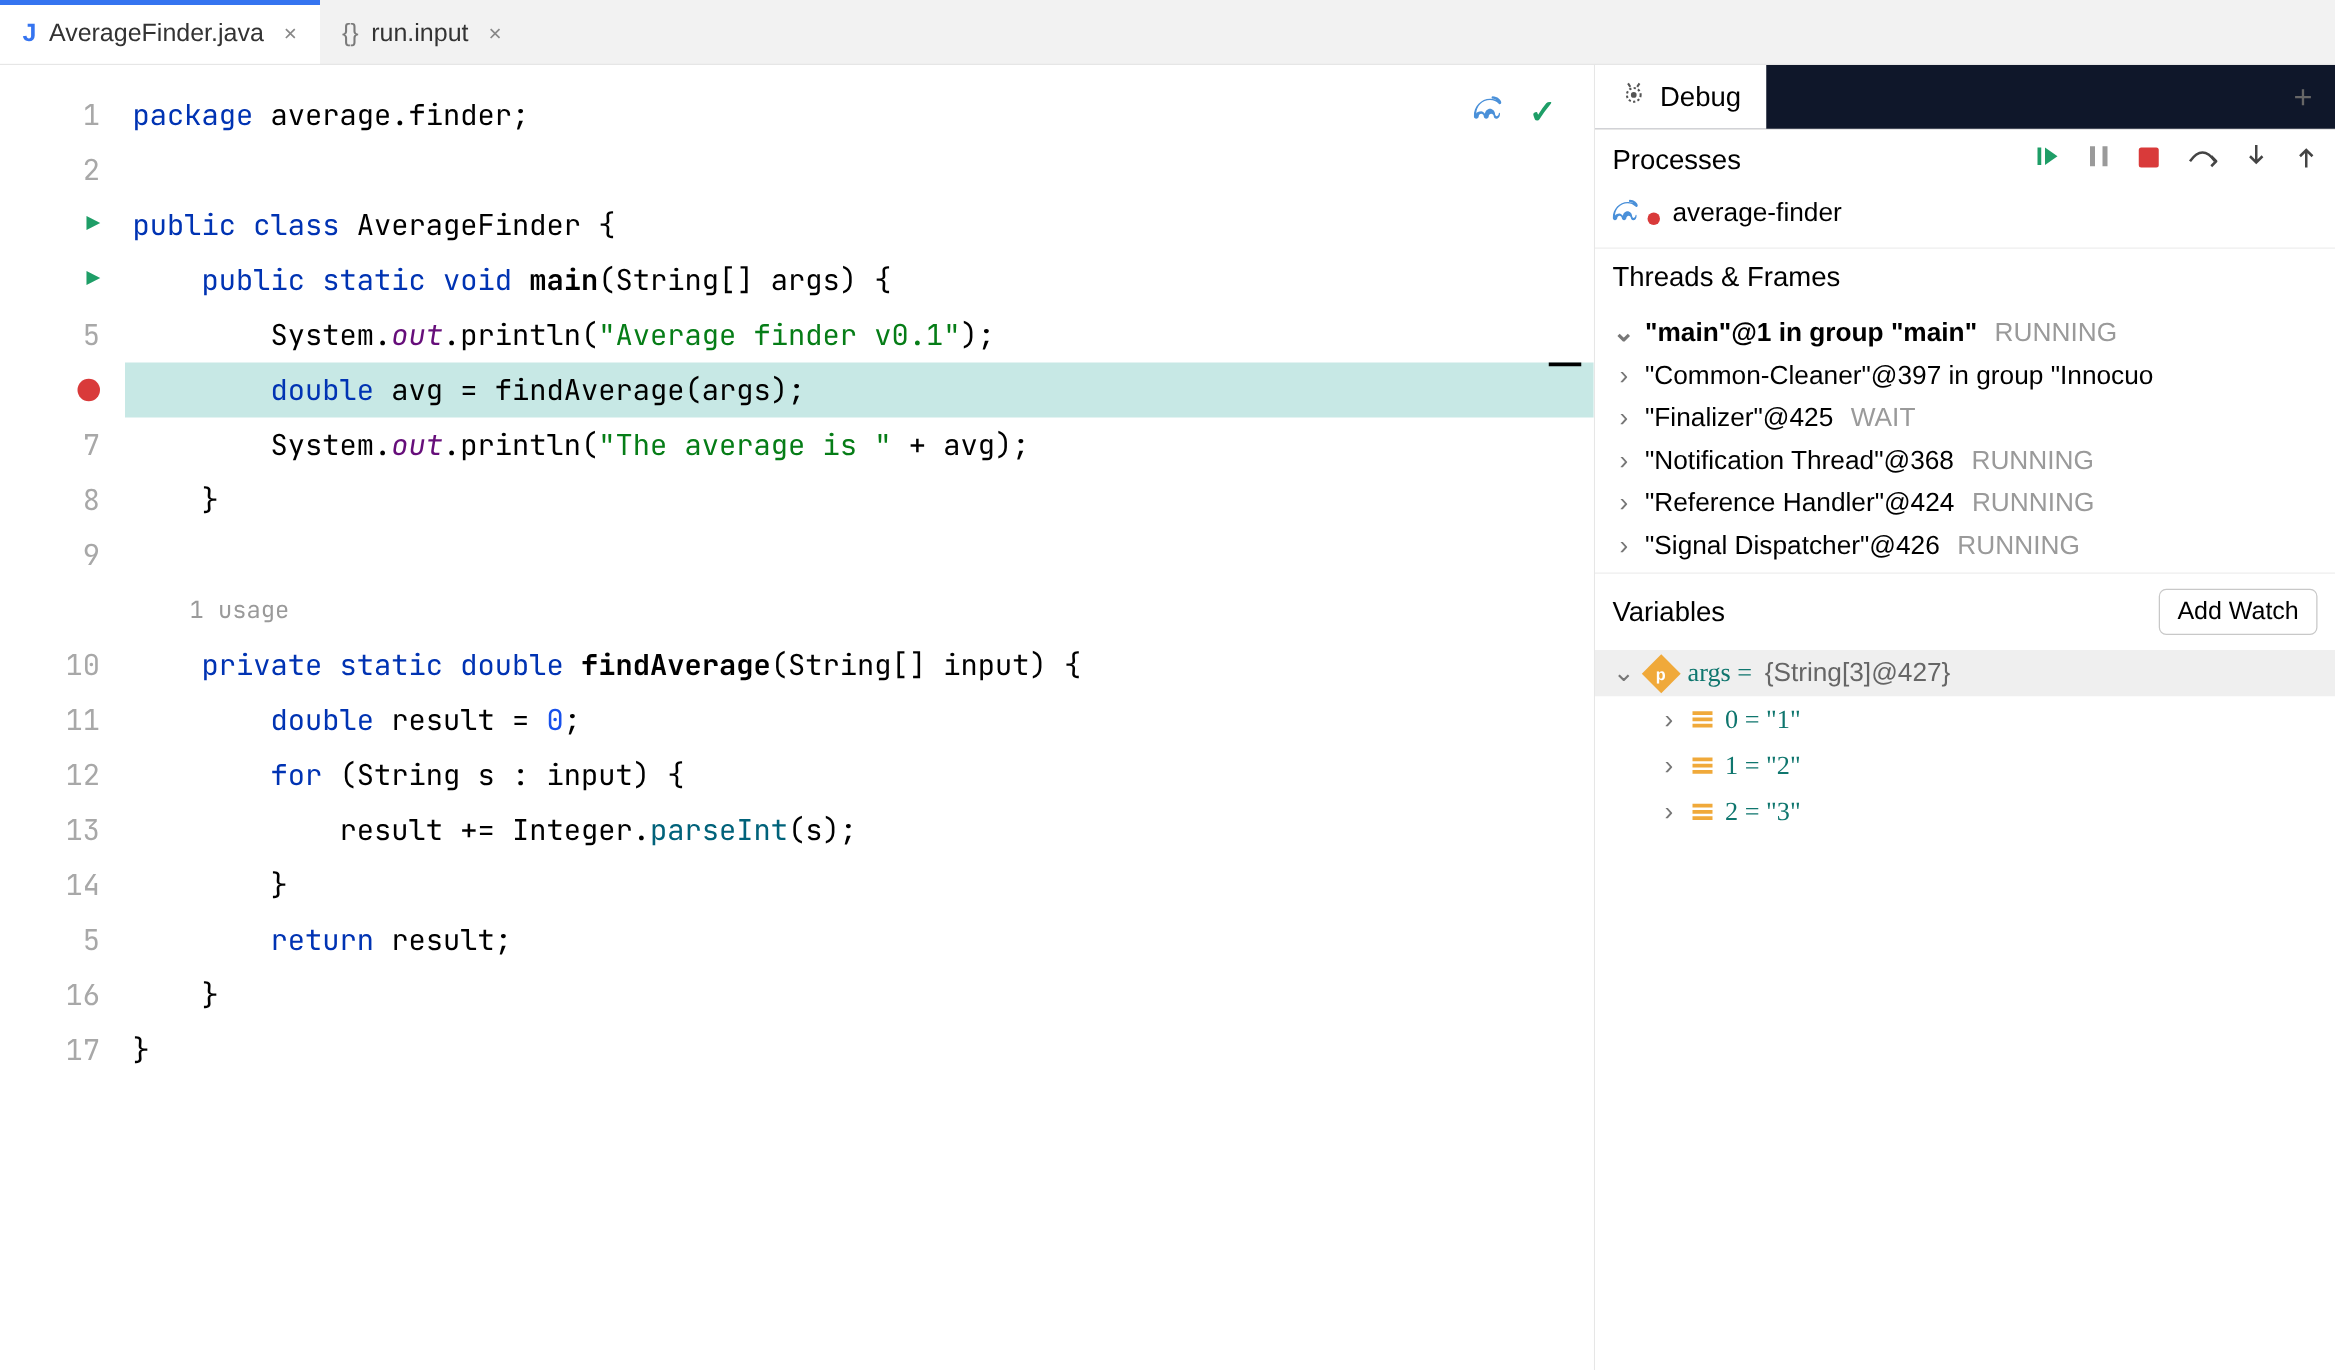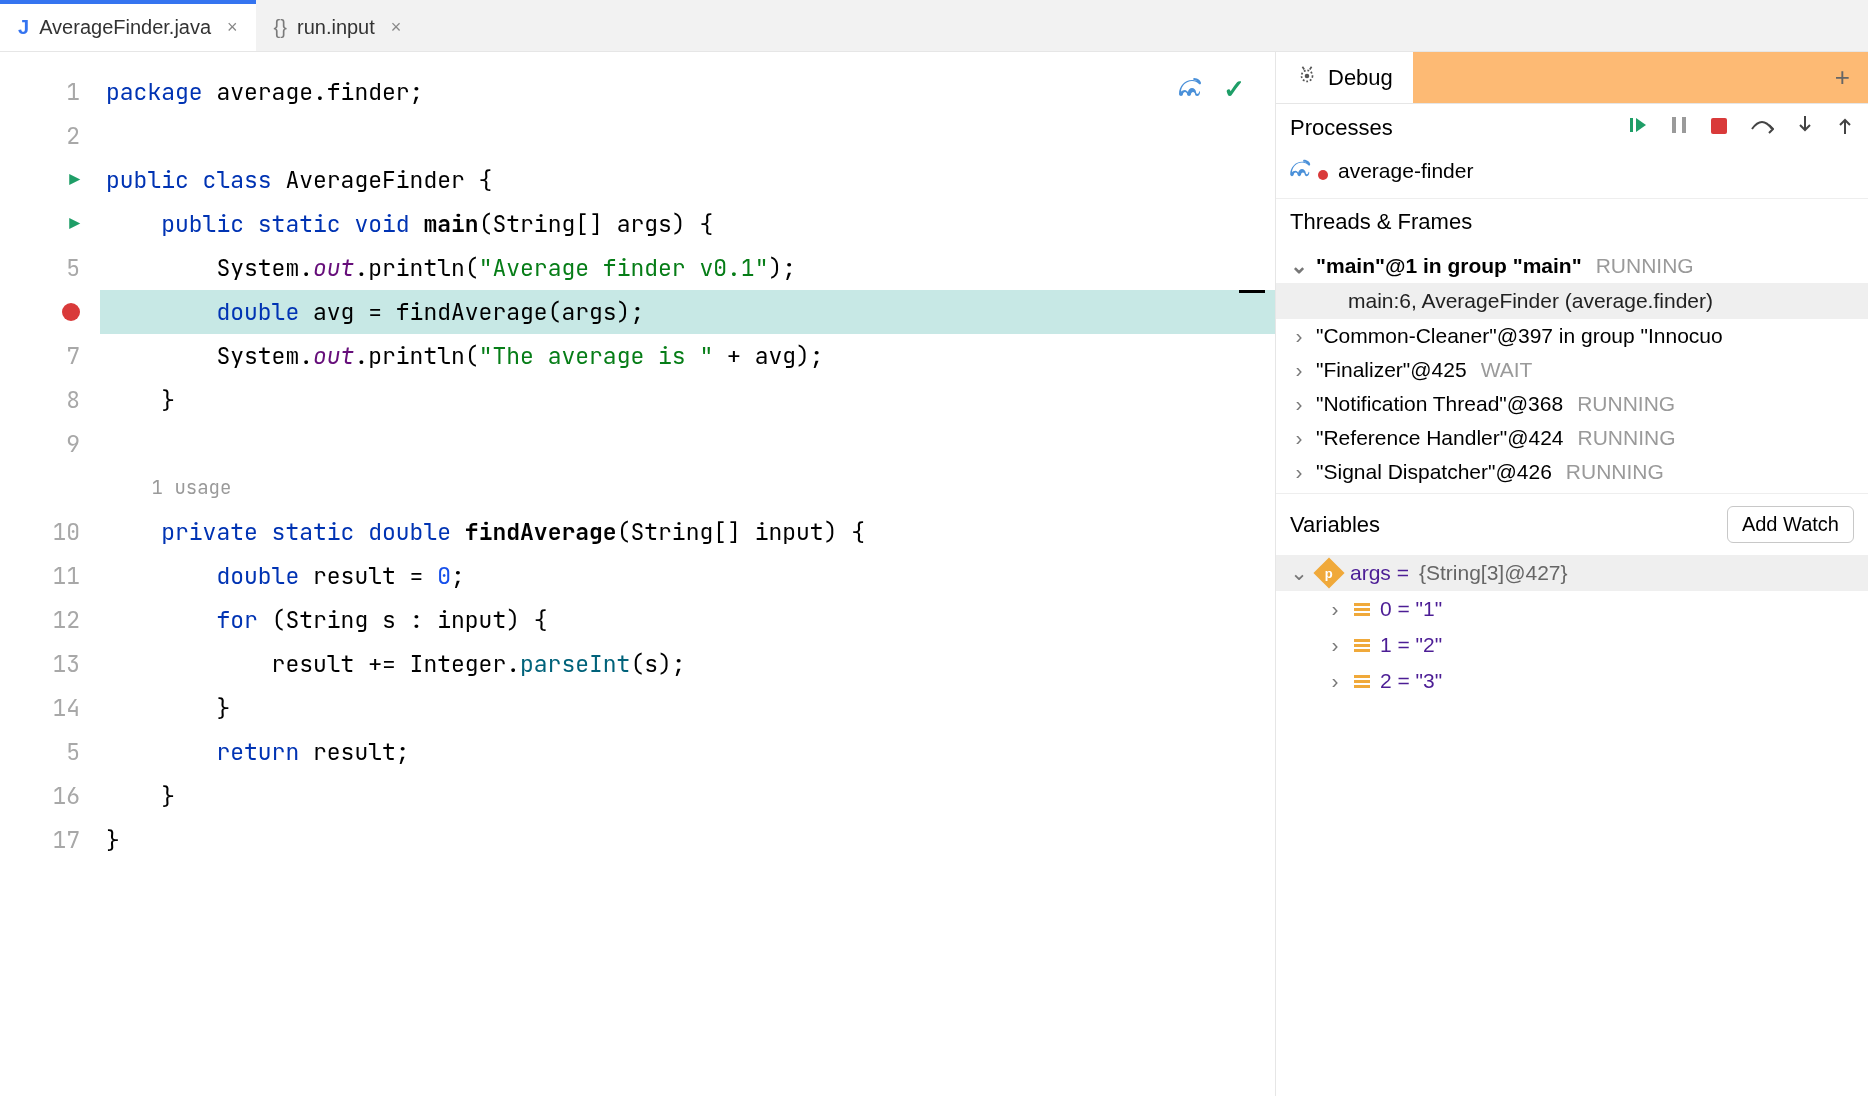--- a/index.html
+++ b/index.html
@@ -40,21 +40,21 @@
 .str { color: #067d17; }
 .fn { color: #00627a; }
 .bold { font-weight: 600; color: #000; }
 .num { color: #1750eb; }
 
 
 .cursor-mark { position: absolute; right: 10px; width: 26px; border-top: 3px solid #000; top: 0; }
 
 
 .debug-panel { flex: 1; border-left: 1px solid #e6e6e6; display: flex; flex-direction: column; overflow: hidden; background: #fff; }
-.debug-tabbar { height: 52px; background: #fdba74; display: flex; align-items: stretch; border-bottom: 1px solid #e6e6e6; justify-content: center; }
+.debug-tabbar { height: 52px; background: #0f172a; display: flex; align-items: stretch; border-bottom: 1px solid #e6e6e6; justify-content: center; }
 .debug-tab { display: flex; align-items: center; gap: 10px; padding: 0 20px; background: #fff; font-size: 22px; }
 .debug-tab .bug-icon { color: #666; font-size: 22px; }
 .debug-tab-plus { margin-left: auto; display: flex; align-items: center; padding: 0 18px; color: #666; font-size: 26px; cursor: pointer; }
 .section-header { display: flex; align-items: center; padding: 10px 14px; }
 .section-title { font-size: 22px; font-weight: 400; }
 .debug-controls { margin-left: auto; display: flex; align-items: center; gap: 22px; }
 .ctl { font-size: 22px; cursor: pointer; }
 .ctl.resume { color: #1e9e67; }
 .ctl.pause { color: #888; }
 .ctl.stop { color: #d93a3a; }
@@ -74,21 +74,21 @@
 .vars-header { display: flex; align-items: center; padding: 12px 14px; gap: 12px; }
 .add-watch-btn { margin-left: auto; border: 1px solid #c8c8c8; background: #fff; border-radius: 6px; padding: 6px 14px; font-size: 20px; cursor: pointer; }
 .vars-tree { font-size: 21px; }
 .var-row { display: flex; align-items: center; gap: 10px; padding: 6px 14px; }
 .var-row.sel { background: #efefef; }
 .var-row .chev { color: #777; width: 18px; text-align: center; }
 .p-ico { width: 22px; height: 22px; background: #f0a93a; transform: rotate(45deg); display:inline-flex; align-items:center; justify-content:center; color:#fff; font-size:13px; font-weight:700; }
 .p-ico span { transform: rotate(-45deg); }
 .arr-ico { display: inline-flex; flex-direction: column; gap: 2px; }
 .arr-ico i { width: 16px; height: 3px; background: #f0a93a; display:block; }
-.var-name { color: #4c1d95; }
+.var-name { color: #0f766e; font-family: Liberation Serif, serif; }
 .var-val { color: #666; }
 </style>
 </head>
 <body>
 
 <div class="tabbar">
   <div class="tab active">
     <span class="file-icon-j">J</span>
     <span>AverageFinder.java</span>
     <span class="close-x">×</span>
@@ -209,21 +209,20 @@
 
     <div class="section-header" style="border-top:none;">
       <span class="section-title">Threads &amp; Frames</span>
     </div>
     <div class="threads-list" id="threads-list">
         <div class="thread-row selected">
           <span class="chev">⌄</span>
           <span>"main"@1 in group "main"</span>
           <span class="thread-status">RUNNING</span>
         </div>
-        <div class="frame-row">main:6, AverageFinder (average.finder)</div>
         <div class="thread-row">
           <span class="chev">›</span>
           <span>"Common-Cleaner"@397 in group "Innocuo</span>
         </div>
         <div class="thread-row">
           <span class="chev">›</span>
           <span>"Finalizer"@425</span>
           <span class="thread-status">WAIT</span>
         </div>
         <div class="thread-row">

